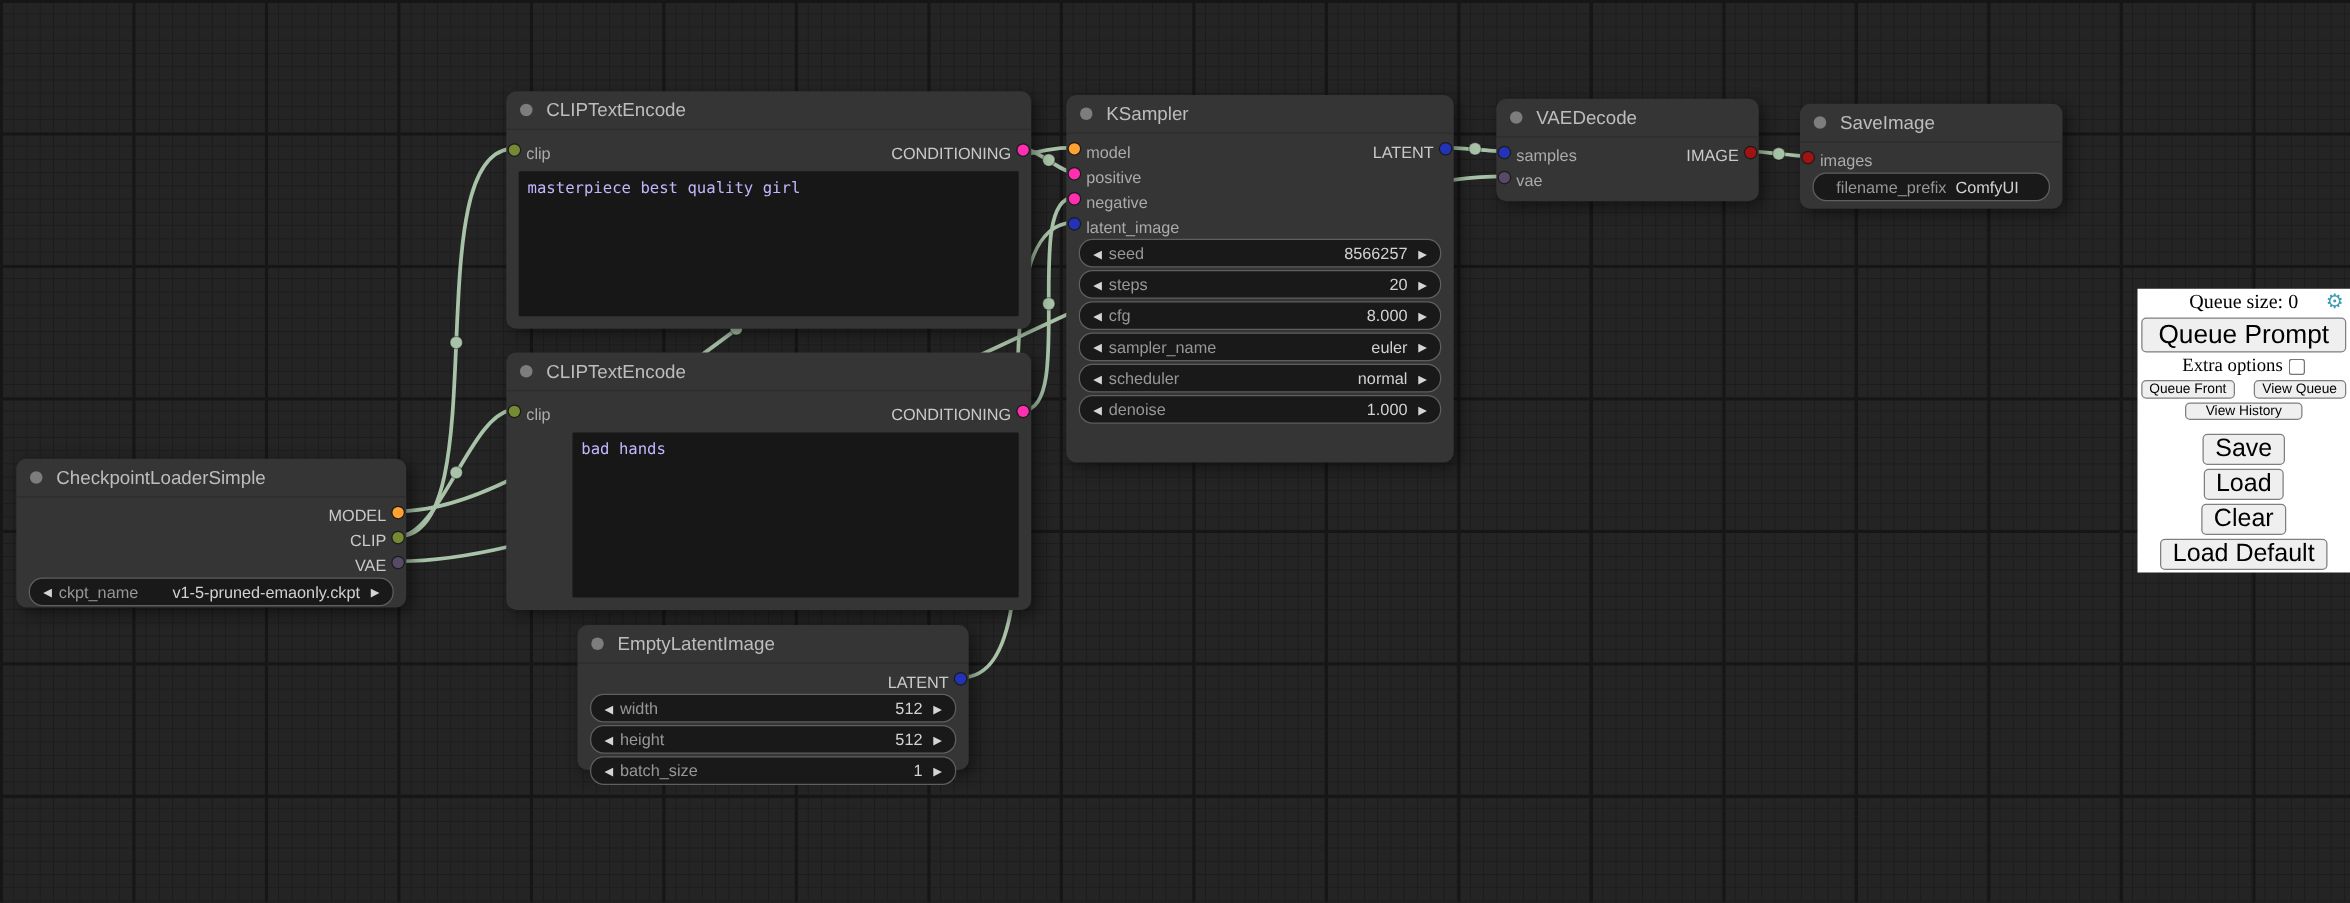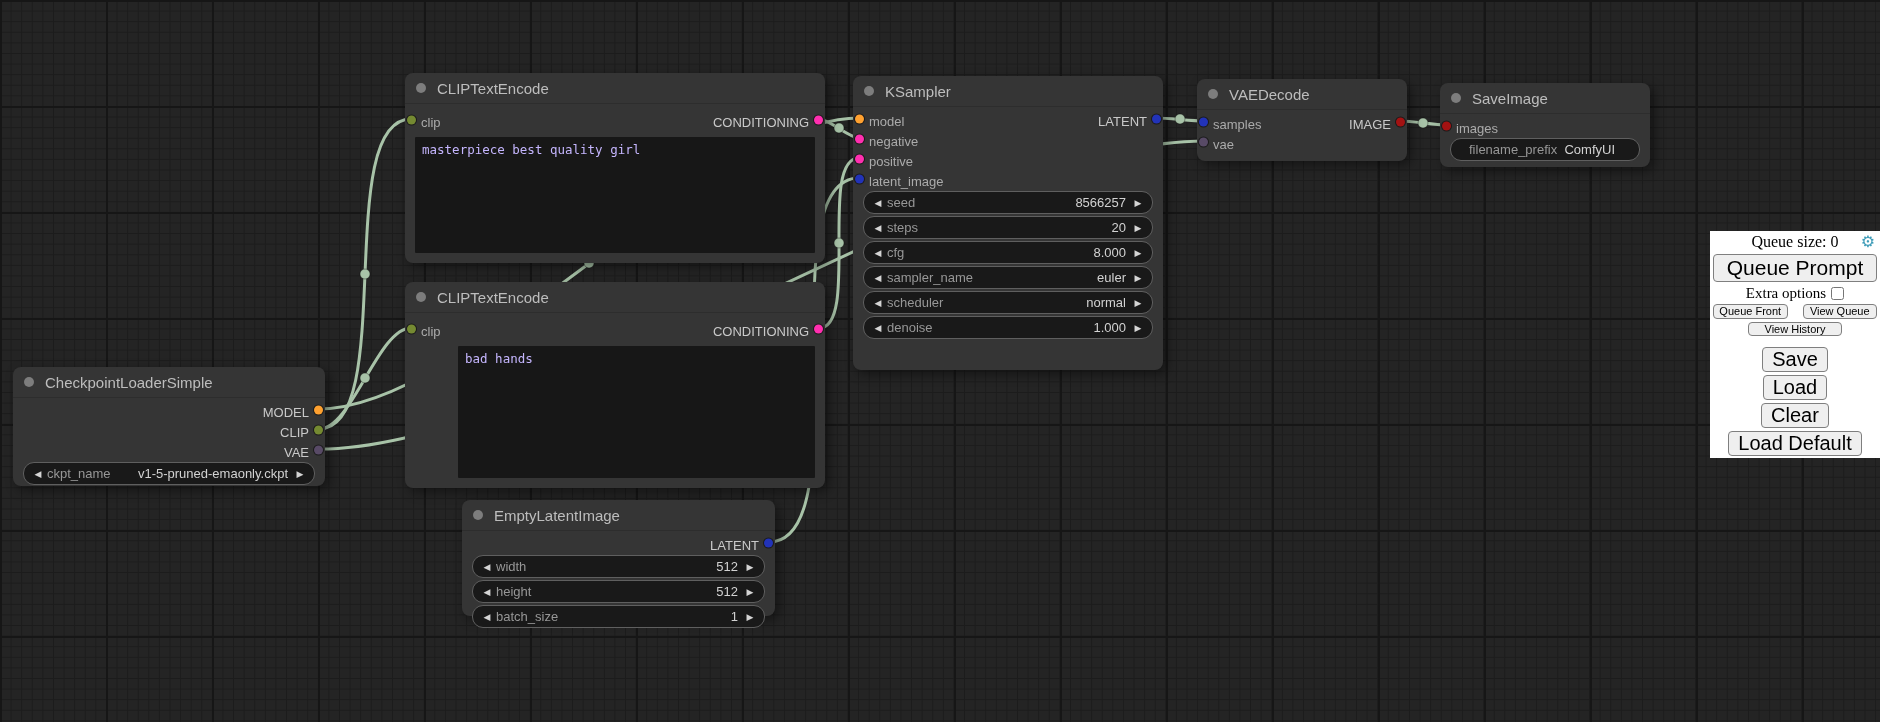--- a/index.html
+++ b/index.html
@@ -169,25 +169,25 @@
     </div>
     <div class="ports">
       <div class="port-row">
         <span class="pin in c-model"></span>
         <span class="in-label">model</span>
         <span class="out-label">LATENT</span>
         <span class="pin out c-latent"></span>
       </div>
       <div class="port-row">
         <span class="pin in c-cond"></span>
+        <span class="in-label">positive</span>
+      </div>
+      <div class="port-row">
+        <span class="pin in c-cond"></span>
         <span class="in-label">negative</span>
-      </div>
-      <div class="port-row">
-        <span class="pin in c-cond"></span>
-        <span class="in-label">positive</span>
       </div>
       <div class="port-row">
         <span class="pin in c-latent"></span>
         <span class="in-label">latent_image</span>
       </div>
     </div>
     <div class="widget">
       <span class="warrow">◀</span>
       <span class="wlabel">seed</span>
       <span class="wvalue">8566257</span>

